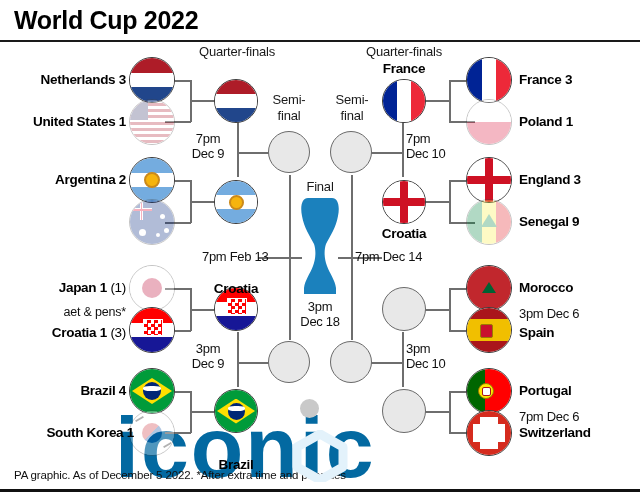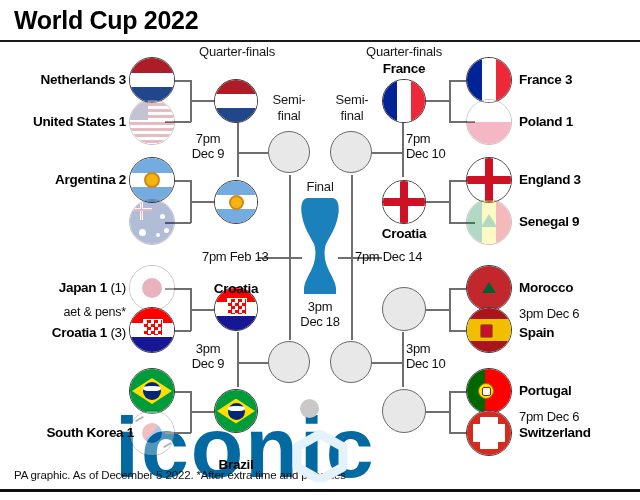--- a/index.html
+++ b/index.html
@@ -216,20 +216,21 @@
   </div>
   <div class="lbl team-bold ralign" style="left:0px; top:325px; width:126px;"><span class="sc">Croatia 1</span> <span class="par">(3)</span></div>
 
   <div class="node" style="left:129px; top:368px; width:46px; height:46px;">
     <div class="fl" style="background:#009b3a;">
       <div style="position:absolute;left:50%;top:50%;width:40px;height:26px;margin:-13px 0 0 -20px;background:#ffdf00;transform:rotate(0deg);clip-path:polygon(50% 0,100% 50%,50% 100%,0 50%);"></div>
       <div style="position:absolute;left:50%;top:50%;width:18px;height:18px;margin:-9px 0 0 -9px;border-radius:50%;background:#002776;"></div>
       <div style="position:absolute;left:50%;top:50%;width:18px;height:5px;margin:-5px 0 0 -9px;background:#fff;border-radius:40%;"></div>
     </div>
   </div>
+  <div class="lbl team-bold ralign" style="left:0px; top:383px; width:126px;"><span>Brazil 4</span></div>
 
   <div class="node faded" style="left:129px; top:410px; width:46px; height:46px;">
     <div class="fl" style="background:#fff;">
       <div style="position:absolute;left:50%;top:50%;width:20px;height:20px;margin:-10px 0 0 -10px;border-radius:50%;background:linear-gradient(135deg,#cd2e3a 50%,#0047a0 50%);"></div>
       <div style="position:absolute;left:5px;top:7px;width:9px;height:2px;background:#000;transform:rotate(-30deg);"></div>
       <div style="position:absolute;left:33px;top:33px;width:9px;height:2px;background:#000;transform:rotate(-30deg);"></div>
     </div>
   </div>
   <div class="lbl team-bold ralign" style="left:8px; top:425px; width:126px;"><span>South Korea 1</span></div>
 

